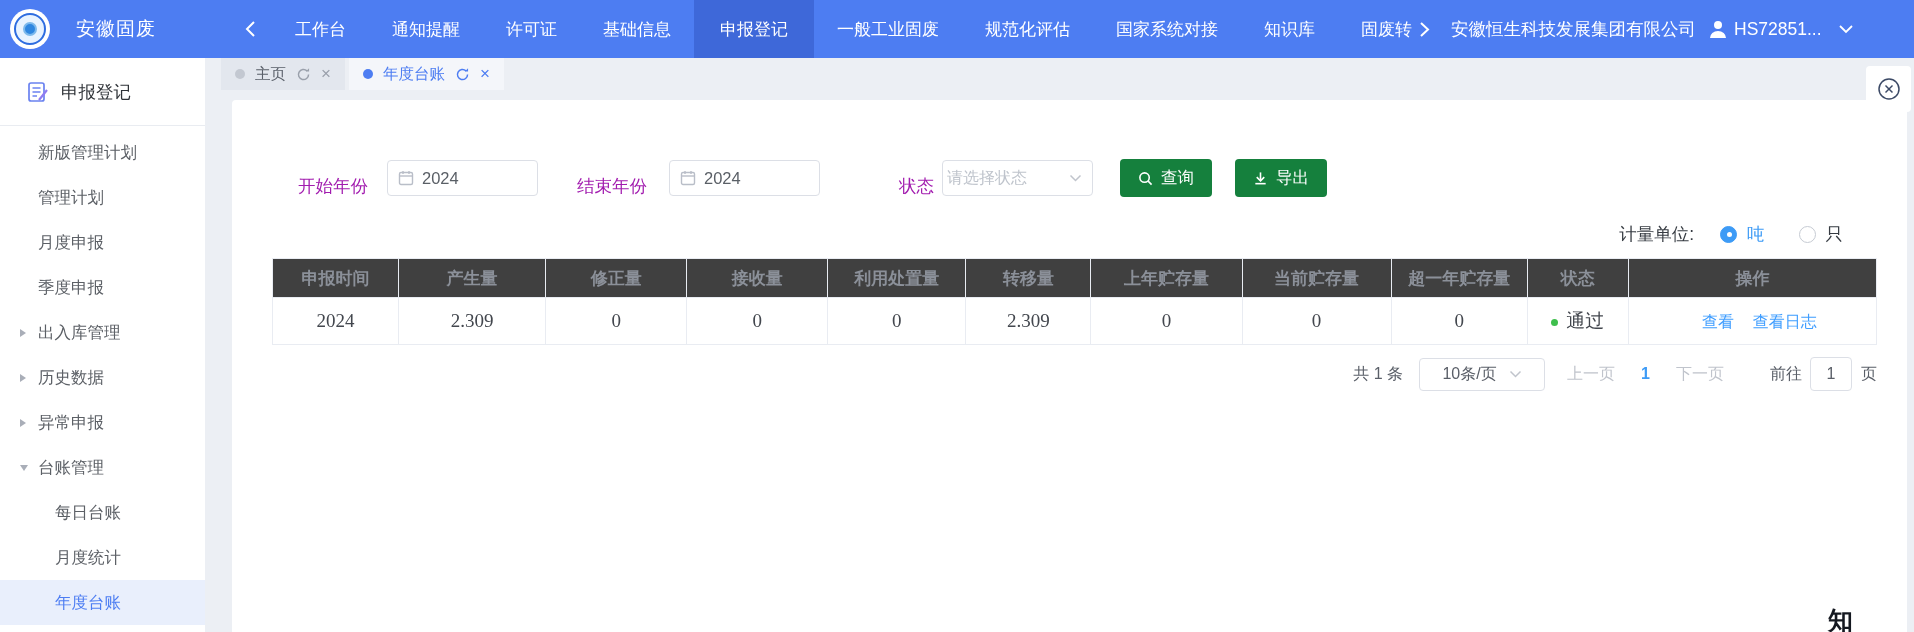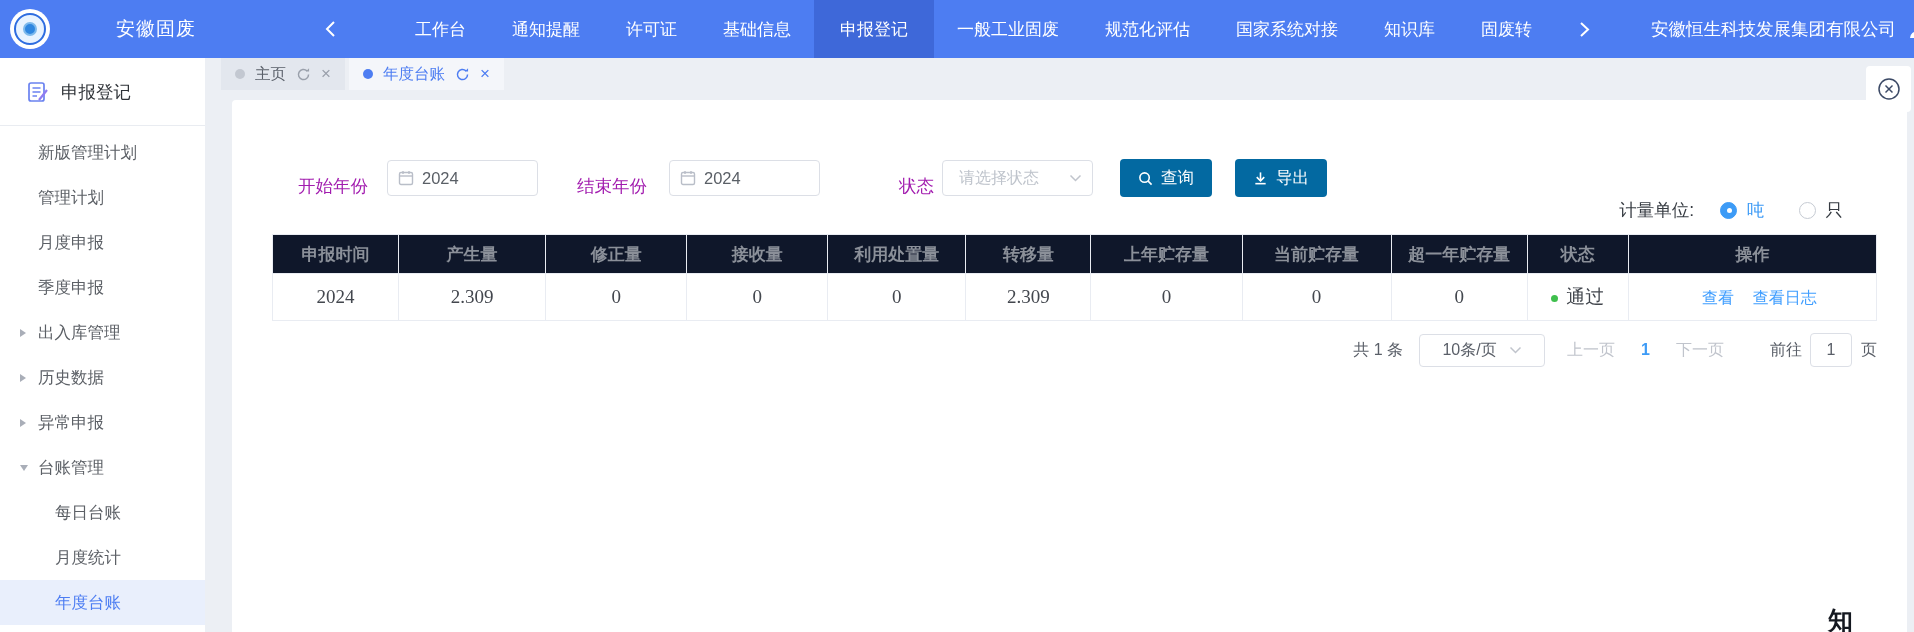--- a/index.html
+++ b/index.html
@@ -4,21 +4,21 @@
 <style>
   * { box-sizing: border-box; margin: 0; padding: 0; }
   html,body { width:1914px; height:632px; overflow:hidden; }
   body {
     font-family: "Liberation Sans", "DejaVu Sans", sans-serif;
     background:#fff; position:relative; color:#303133;
   }
   
   .navbar {
     position:absolute; left:0; top:0; width:1914px; height:58px;
-    background:#4d7df2; display:flex; align-items:center; color:#fff;gap:40px;
+    background:#4d7df2; display:flex; align-items:center; color:#fff;
   }
   .logo {
     width:40px; height:40px; border-radius:50%; background:#fff;
     margin-left:10px; flex:0 0 auto; display:flex; align-items:center; justify-content:center;
   }
   .logo-inner {
     width:32px; height:32px; border-radius:50%; border:2px solid #2e6de0;
     background:#e8f3ff; display:flex; align-items:center; justify-content:center;
   }
   .logo-core { width:14px; height:14px; border-radius:50%; background:#2e86e0; border:2px solid #7db9ec; }
@@ -99,51 +99,51 @@
   .cal { margin-left:10px; display:flex; color:#b9bec8; }
   .year-input input {
     border:none; outline:none; width:100px; margin-left:8px;
     font-size:16.5px; color:#5a5f66; font-family:inherit; background:transparent;
   }
   .status-select {
     margin-left:8px; width:151px; height:36px; border:1px solid #dcdfe6;
     border-radius:4px; display:flex; align-items:center; justify-content:space-between;
     background:#fff; cursor:pointer;
   }
-  .status-ph { margin-left:16px; font-size:16px; color:#bfc4cc; }
+  .status-ph { margin-left:4px; font-size:16px; color:#bfc4cc; }
   .sel-caret { margin-right:10px; display:flex; color:#c0c4cc; }
   .btn {
-    height:38px; border:none; border-radius:4px; background:#0369a1; color:#fff;
+    height:38px; border:none; border-radius:4px; background:#15803d; color:#fff;
     font-size:16.5px; display:flex; align-items:center; cursor:pointer;
     font-family:inherit; padding:0 18px;
   }
   .btn svg { margin-right:8px; }
   .btn.query { margin-left:27px; }
   .btn.export { margin-left:23px; }
   
-  .unit-row { display:flex; align-items:center; justify-content:flex-end; padding-right:34px; }
+  .unit-row { display:flex; align-items:center; justify-content:flex-end; margin-top:24px; padding-right:34px; }
   .unit-label { font-size:17.5px; color:#363b42; }
   .radio { display:flex; align-items:center; margin-left:26px; cursor:pointer; }
   .radio .circle {
     width:17px; height:17px; border-radius:50%; border:1px solid #c6cbd3; background:#fff;
   }
   .radio.checked .circle {
     background:#3d9bf6; border-color:#3d9bf6; position:relative;
   }
   .radio.checked .circle::after {
     content:""; position:absolute; left:5.5px; top:5.5px; width:5px; height:5px;
     border-radius:50%; background:#fff;
   }
   .radio .rlbl { margin-left:10px; font-size:17.5px; color:#363b42; }
   .radio.checked .rlbl { color:#3d9bf6; }
   
   table.grid { width:100%; border-collapse:collapse; table-layout:fixed; margin-top:12px; }
   table.grid th {
     height:39px; font-size:17px; color:#8b9099; font-weight:bold;
-    border:1px solid #e9ecf2; background:#0f172a; 
+    border:1px solid #e9ecf2; background:#404040; 
   }
   table.grid td {
     height:47px; font-size:19px; color:#43474e; text-align:center;
     border:1px solid #e9ecf2; font-family:"Liberation Serif","DejaVu Serif",serif;
   }
   td.status-cell { font-size:18px; }
   .status-dot { display:inline-block; width:7px; height:7px; border-radius:50%; background:#3fbf4d; margin-right:8px; vertical-align:middle; }
   td.actions { text-align:left; padding-left:14px; }
   .link { color:#409eff; font-size:16px; cursor:pointer; text-decoration:none; font-family:"Liberation Sans","DejaVu Sans",sans-serif; }
   .link + .link { margin-left:14px; }

